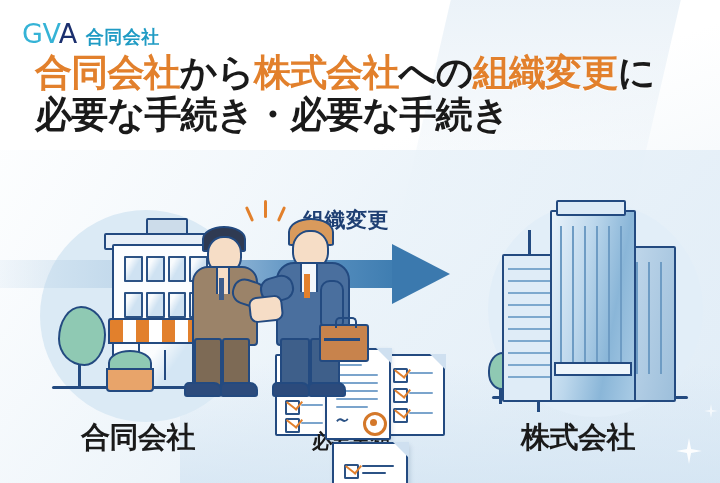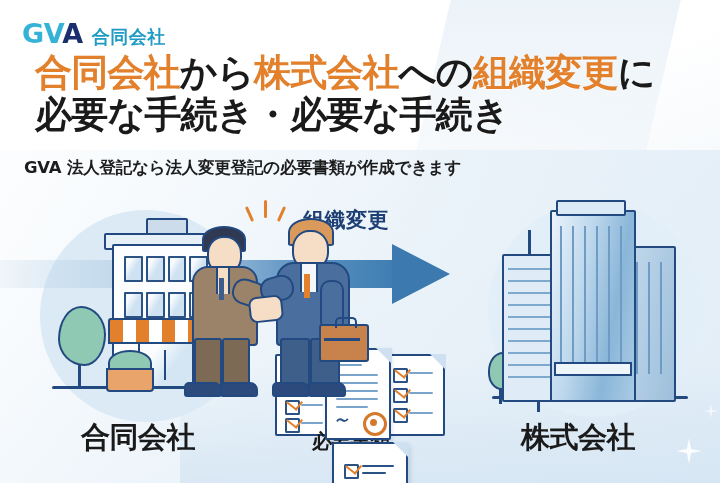--- a/index.html
+++ b/index.html
@@ -21,21 +21,21 @@
     transform:skewX(-14deg);}
   .band-c{bottom:-20px;left:180px;width:600px;height:140px;
     background:linear-gradient(180deg,rgba(214,230,243,0),rgba(209,227,242,.8));}
 
   .sparkle{position:absolute;width:26px;height:26px;
     background:#ffffff;opacity:.9;
     clip-path:polygon(50% 0%,58% 42%,100% 50%,58% 58%,50% 100%,42% 58%,0% 50%,42% 42%);}
 
   
   .logo{position:absolute;left:22px;top:20px;display:flex;align-items:baseline;gap:9px;}
-  .logo-g{font-size:27px;font-weight:700;letter-spacing:-.5px;line-height:1;}
+  .logo-g{font-size:27px;font-weight:400;letter-spacing:-.5px;line-height:1;}
   .logo .c1{color:#35b3d6;}
   .logo .c2{color:#1b2f6e;}
   .logo-jp{font-size:18px;font-weight:700;color:#1f9bc4;letter-spacing:.5px;}
 
   .headline{position:absolute;left:35px;top:52px;width:690px;}
   .hl-line{font-size:37px;font-weight:900;line-height:1.14;letter-spacing:-.8px;
     color:#1a1a1a;white-space:nowrap;
     text-shadow:0 1px 0 rgba(255,255,255,.85);}
   .hl-or{color:#e2802c;}
   .subtitle{position:absolute;left:24px;top:157px;font-size:16.5px;font-weight:700;
@@ -166,21 +166,20 @@
 
   <div class="logo">
     <span class="logo-g"><span class="c1">GV</span><span class="c2">A</span></span>
     <span class="logo-jp">合同会社</span>
   </div>
 
   <div class="headline">
     <div class="hl-line"><span class="hl-or">合同会社</span><span>から</span><span class="hl-or">株式会社</span><span>への</span><span class="hl-or">組織変更</span><span>に</span></div>
     <div class="hl-line">必要な手続き・必要な手続き</div>
   </div>
-  <div class="subtitle">GVA 法人登記なら法人変更登記の必要書類が作成できます</div>
 
   <div class="scene">
 
     <div class="circle-bk c-left"></div>
     <div class="circle-bk c-right"></div>
 
     <div class="arrow-wrap">
       <div class="arrow-shaft"></div>
       <div class="arrow-head"></div>
     </div>

